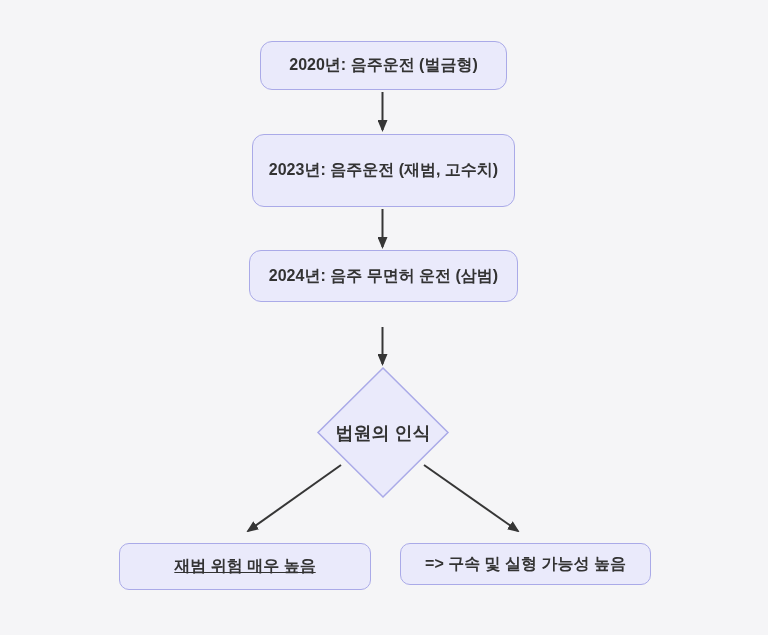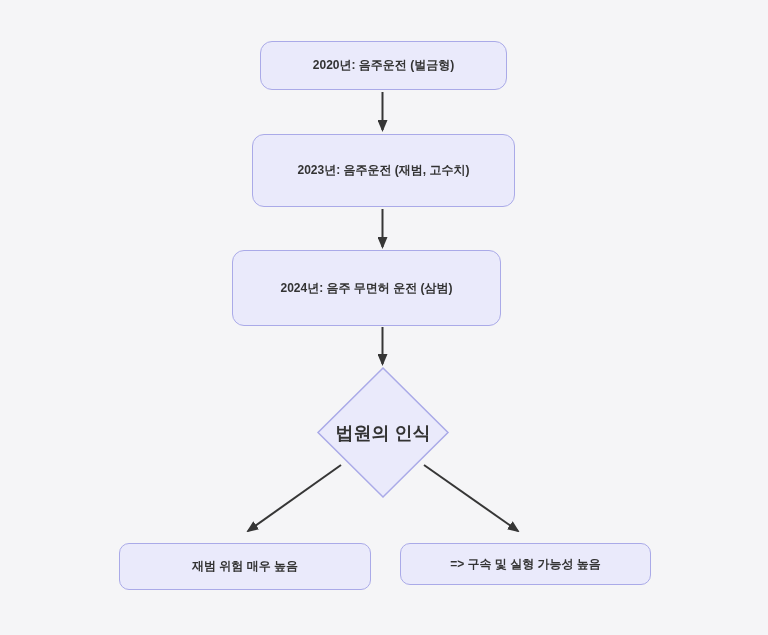--- a/index.html
+++ b/index.html
@@ -32,21 +32,21 @@
     position: absolute;
     box-sizing: border-box;
     background: var(--node-fill, #eaeafb);
     border: 1.5px solid var(--node-border, #aaaae8);
     border-radius: 12px;
     display: flex;
     align-items: center;
     justify-content: center;
     color: var(--node-text, #333333);
     font-weight: 700;
-    font-size: 12px;
+    font-size: 16px;
     white-space: nowrap;
     text-align: center;
   }
   .diamond-label {
     position: absolute;
     left: 283px;
     top: 421px;
     width: 200px;
     text-align: center;
     color: var(--node-text, #333333);
@@ -77,27 +77,27 @@
   </svg>
 
   <div class="node" style="left:260px; top:41px;  width:247px; height:49px;">
     <span>2020년: 음주운전 (벌금형)</span>
   </div>
 
   <div class="node" style="left:252px; top:134px; width:263px; height:73px;">
     <span>2023년: 음주운전 (재범, 고수치)</span>
   </div>
 
-  <div class="node" style="left:232px; top:250px; width:269px; height:76px;">
+  <div class="node" style="left:249px; top:250px; width:269px; height:52px;">
     <span>2024년: 음주 무면허 운전 (삼범)</span>
   </div>
 
   <div class="diamond-label">법원의 인식</div>
 
-  <div class="node" style="left:119px; top:543px; width:252px; height:47px; border-radius:10px;">
+  <div class="node" style="left:119px; top:543px; width:252px; height:47px; border-radius:10px;text-decoration:underline;">
     <span>재범 위험 매우 높음</span>
   </div>
 
   <div class="node" style="left:400px; top:543px; width:251px; height:42px; border-radius:10px;">
     <span>=&gt; 구속 및 실형 가능성 높음</span>
   </div>
 
 </div>
 
 </body></html>

